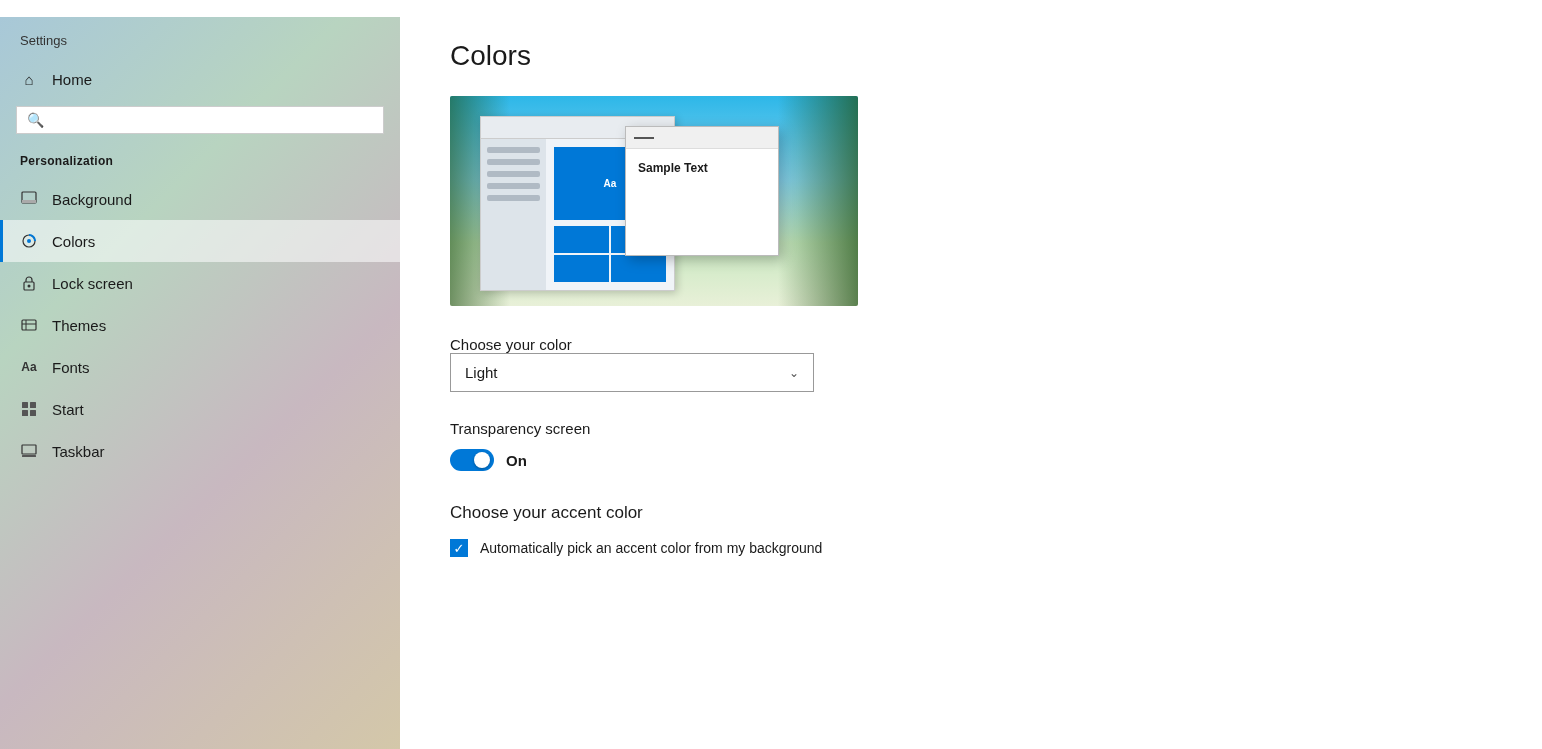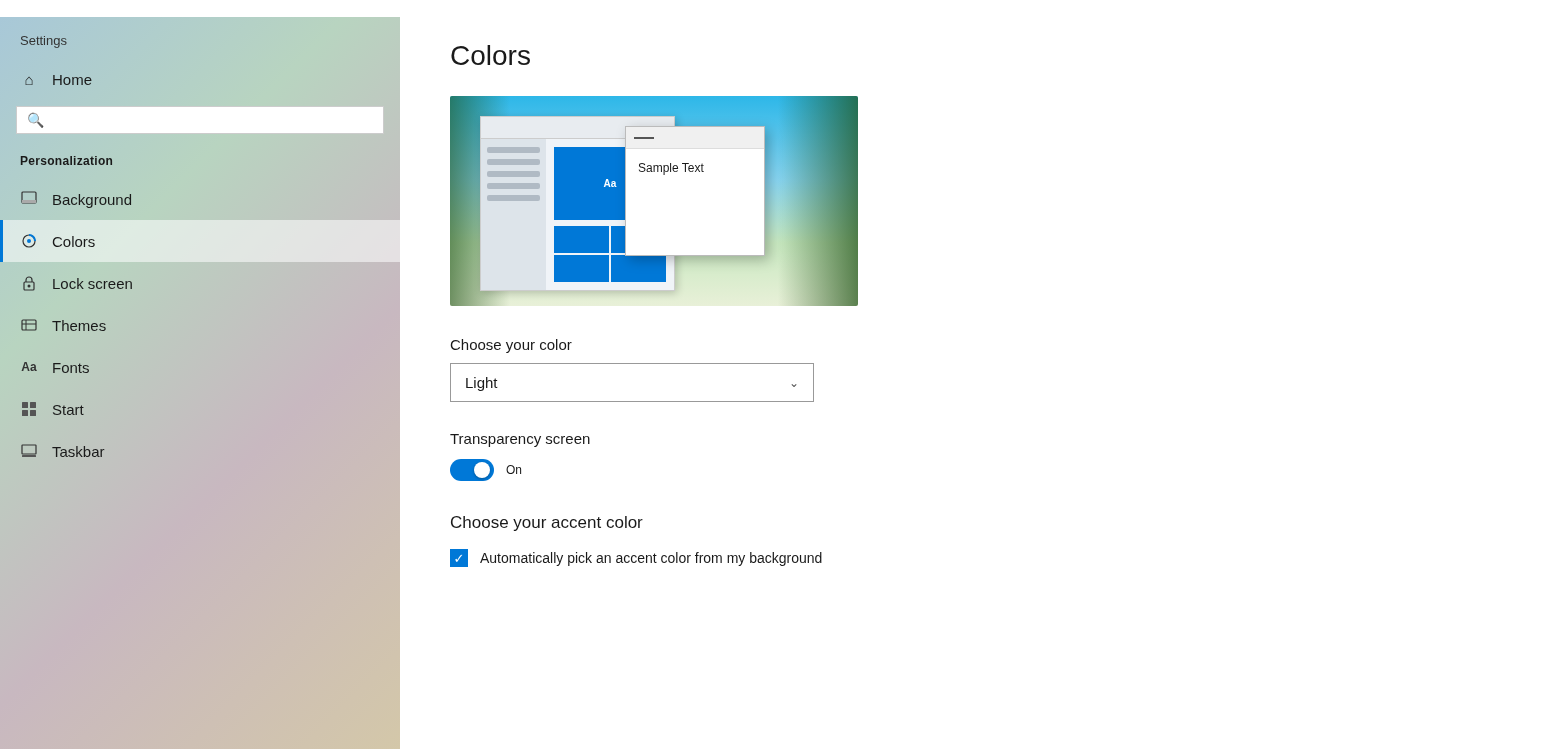--- a/index.html
+++ b/index.html
@@ -232,25 +232,26 @@
 
     .preview-tile-cell {
       background: #0078d7;
     }
 
     
     .sample-text-dialog {
       position: absolute;
       top: 30px;
       left: 175px;
-      width: 140px;
+      width: 154px;
       height: 130px;
       background: #fff;
       border: 1px solid #bbb;
       box-shadow: 4px 4px 12px rgba(0,0,0,0.25);
+      font-weight: bold;
     }
 
     .sample-text-titlebar {
       height: 22px;
       background: #f0f0f0;
       border-bottom: 1px solid #ddd;
       display: flex;
       align-items: center;
       padding: 0 8px;
     }
@@ -264,21 +265,21 @@
     .sample-text-body {
       padding: 12px;
       font-size: 12px;
       color: #1a1a1a;
     }
 
     
     .section-label {
       font-size: 15px;
       color: #1a1a1a;
-      margin-bottom: 10px;
+      margin-bottom: 0;
       font-weight: 400;
     }
 
     .color-dropdown {
       width: 364px;
       border: 1px solid #999;
       background: #fff;
       padding: 10px 14px;
       font-size: 15px;
       color: #1a1a1a;
@@ -324,22 +325,23 @@
       height: 16px;
       background: #fff;
       border-radius: 50%;
       position: absolute;
       top: 3px;
       right: 4px;
       box-shadow: 0 1px 3px rgba(0,0,0,0.3);
     }
 
     .toggle-text {
-      font-size: 12px;
-      color: #1a1a1a;
+      font-size: 15px;
+      color: #1a1a1a;
+      font-weight: bold;
     }
 
     
     .accent-title {
       font-size: 17px;
       font-weight: 300;
       color: #1a1a1a;
       margin-bottom: 16px;
     }
 

